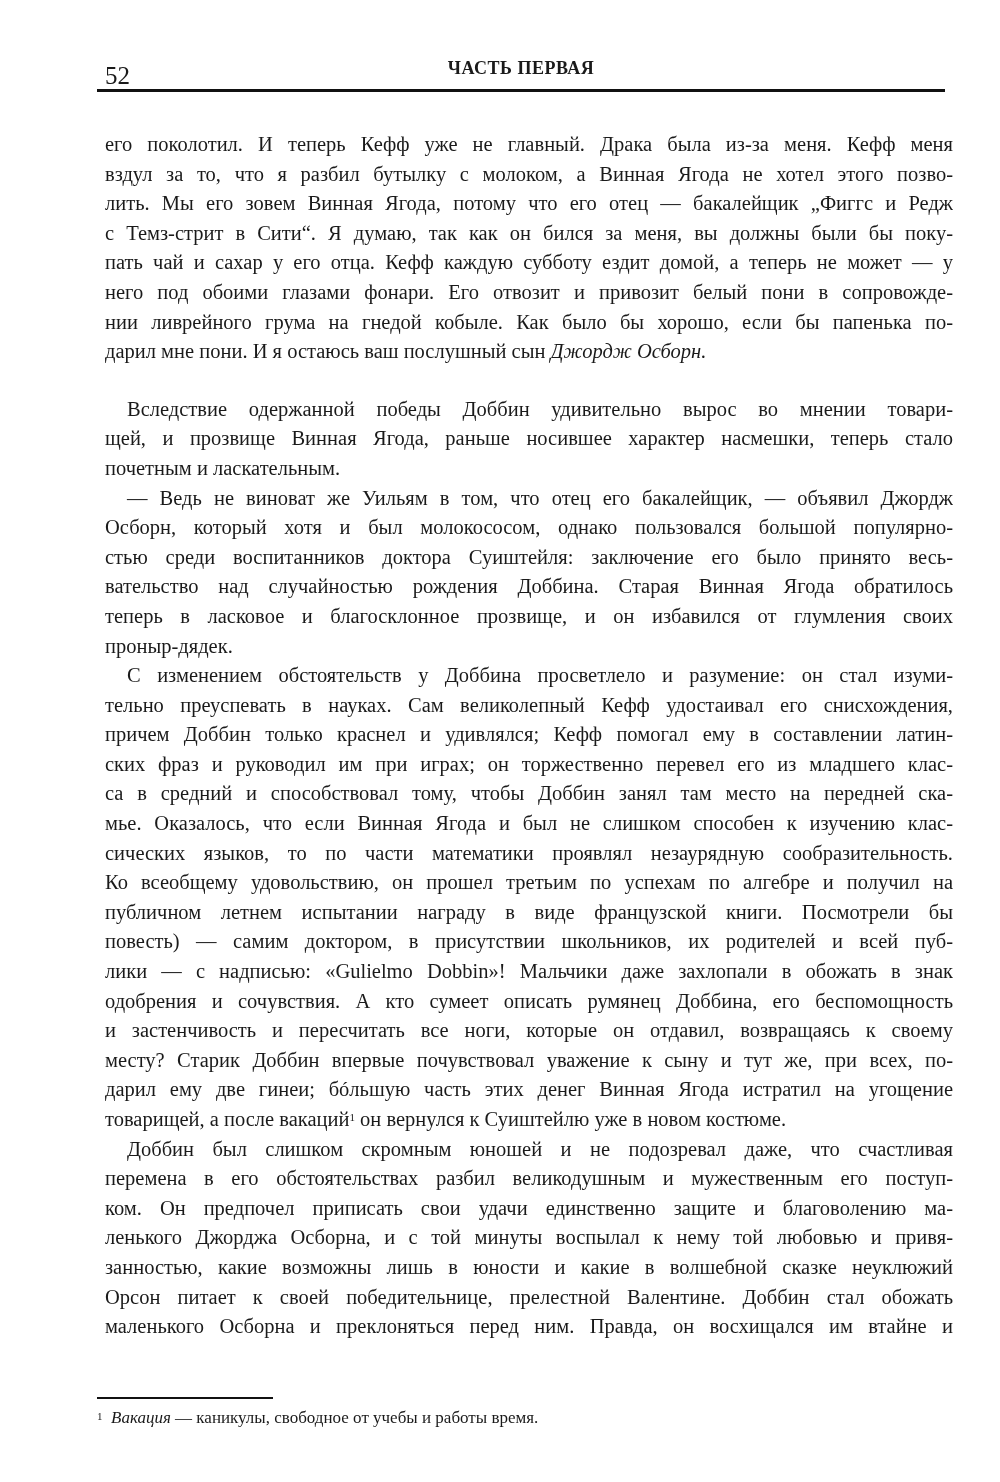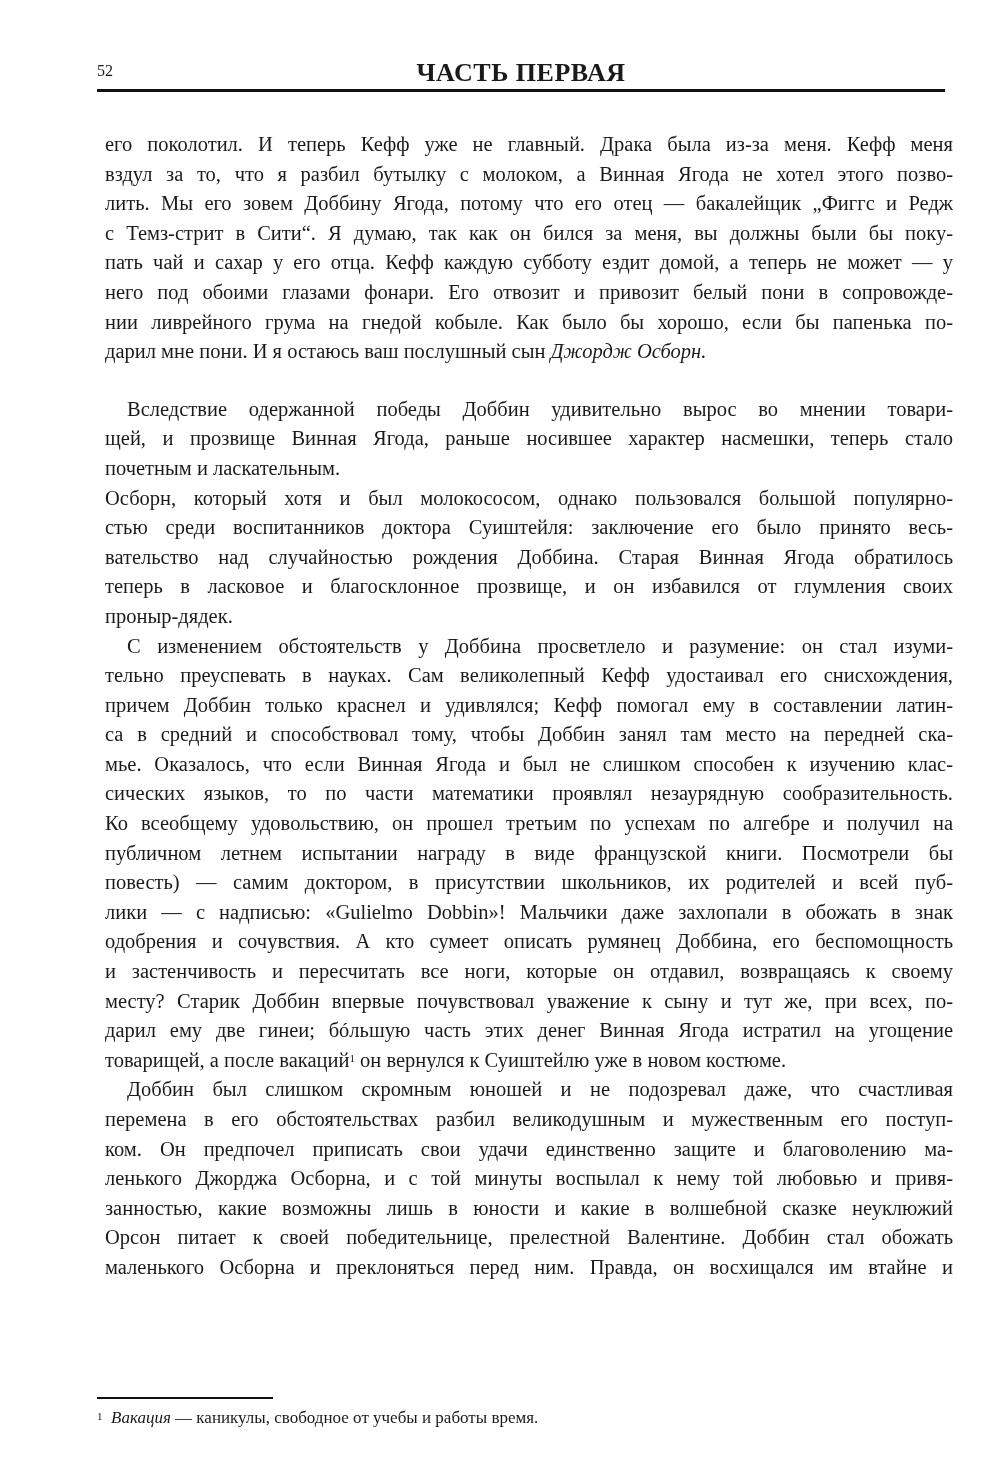--- a/index.html
+++ b/index.html
@@ -1,21 +1,21 @@
 <!DOCTYPE html>
 <html><head>
 <meta charset="utf-8">
 <style>
   html, body { margin:0; padding:0; background:#ffffff; }
   body { width:1000px; height:1482px; position:relative; overflow:hidden;
          font-family:"Liberation Serif","DejaVu Serif",serif; color:#1a1a1a; }
   .page { position:absolute; left:97px; top:0; width:848px; }
   .header { position:absolute; top:58px; left:0; width:848px; height:28px; }
-  .pagenum { position:absolute; left:0; top:4px; font-size:16px; }
-  .running { position:absolute; left:0; width:848px; text-align:center; top:0; font-size:26px; font-weight:bold; letter-spacing:0.5px; }
+  .pagenum { position:absolute; left:8px; top:4px; font-size:25px; }
+  .running { position:absolute; left:0; width:848px; text-align:center; top:0; font-size:18px; font-weight:bold; letter-spacing:0.5px; }
   .rule { position:absolute; top:89px; left:0; width:848px; height:3px; background:#111; }
   .body { position:absolute; top:130px; left:8px; width:848px; }
   .line { display:block; height:29.6px; line-height:29.6px; font-size:20.5px;
           text-align:justify; text-align-last:justify; white-space:nowrap; overflow:visible; }
   .line.last { text-align-last:left; }
   .line.indent { padding-left:22px; }
   .gap { height:28px; }
   .it { font-style:italic; }
   .fn-rule { position:absolute; top:1397px; left:0; width:176px; height:2px; background:#111; }
   .footnote { position:absolute; top:1406px; left:0; font-size:17px; line-height:24px; }
@@ -29,48 +29,50 @@
     <span class="pagenum">52</span>
     <span class="running">ЧАСТЬ ПЕРВАЯ</span>
   </div>
   <div class="rule"></div>
 
   <div class="body">
 
     <div>
       <span class="line">его поколотил. И теперь Кефф уже не главный. Драка была из-за меня. Кефф меня</span>
       <span class="line">вздул за то, что я разбил бутылку с молоком, а Винная Ягода не хотел этого позво-</span>
-      <span class="line">лить. Мы его зовем Доббину Ягода, потому что его отец — бакалейщик „Фиггс и Редж</span>
+      <span class="line">лить. Мы его зовем Винная Ягода, потому что его отец — бакалейщик „Фиггс и Редж</span>
       <span class="line">с Темз-стрит в Сити“. Я думаю, так как он бился за меня, вы должны были бы поку-</span>
       <span class="line">пать чай и сахар у его отца. Кефф каждую субботу ездит домой, а теперь не может — у</span>
       <span class="line">него под обоими глазами фонари. Его отвозит и привозит белый пони в сопровожде-</span>
       <span class="line">нии ливрейного грума на гнедой кобыле. Как было бы хорошо, если бы папенька по-</span>
       <span class="line last"><span>дарил мне пони. И я остаюсь ваш послушный сын </span><span class="it">Джордж Осборн.</span></span>
     </div>
 
     <div class="gap"></div>
 
     <div>
       <span class="line indent">Вследствие одержанной победы Доббин удивительно вырос во мнении товари-</span>
       <span class="line">щей, и прозвище Винная Ягода, раньше носившее характер насмешки, теперь стало</span>
       <span class="line last">почетным и ласкательным.</span>
     </div>
 
     <div>
+      <span class="line indent">— Ведь не виноват же Уильям в том, что отец его бакалейщик, — объявил Джордж</span>
       <span class="line">Осборн, который хотя и был молокососом, однако пользовался большой популярно-</span>
       <span class="line">стью среди воспитанников доктора Суиштейля: заключение его было принято весь-</span>
       <span class="line">вательство над случайностью рождения Доббина. Старая Винная Ягода обратилось</span>
       <span class="line">теперь в ласковое и благосклонное прозвище, и он избавился от глумления своих</span>
       <span class="line last">проныр-дядек.</span>
     </div>
 
     <div>
       <span class="line indent">С изменением обстоятельств у Доббина просветлело и разумение: он стал изуми-</span>
       <span class="line">тельно преуспевать в науках. Сам великолепный Кефф удостаивал его снисхождения,</span>
       <span class="line">причем Доббин только краснел и удивлялся; Кефф помогал ему в составлении латин-</span>
+      <span class="line">ских фраз и руководил им при играх; он торжественно перевел его из младшего клас-</span>
       <span class="line">са в средний и способствовал тому, чтобы Доббин занял там место на передней ска-</span>
       <span class="line">мье. Оказалось, что если Винная Ягода и был не слишком способен к изучению клас-</span>
       <span class="line">сических языков, то по части математики проявлял незаурядную сообразительность.</span>
       <span class="line">Ко всеобщему удовольствию, он прошел третьим по успехам по алгебре и получил на</span>
       <span class="line">публичном летнем испытании награду в виде французской книги. Посмотрели бы</span>
       <span class="line">повесть) — самим доктором, в присутствии школьников, их родителей и всей пуб-</span>
       <span class="line">лики — с надписью: «Gulielmo Dobbin»! Мальчики даже захлопали в обожать в знак</span>
       <span class="line">одобрения и сочувствия. А кто сумеет описать румянец Доббина, его беспомощность</span>
       <span class="line">и застенчивость и пересчитать все ноги, которые он отдавил, возвращаясь к своему</span>
       <span class="line">месту? Старик Доббин впервые почувствовал уважение к сыну и тут же, при всех, по-</span>

